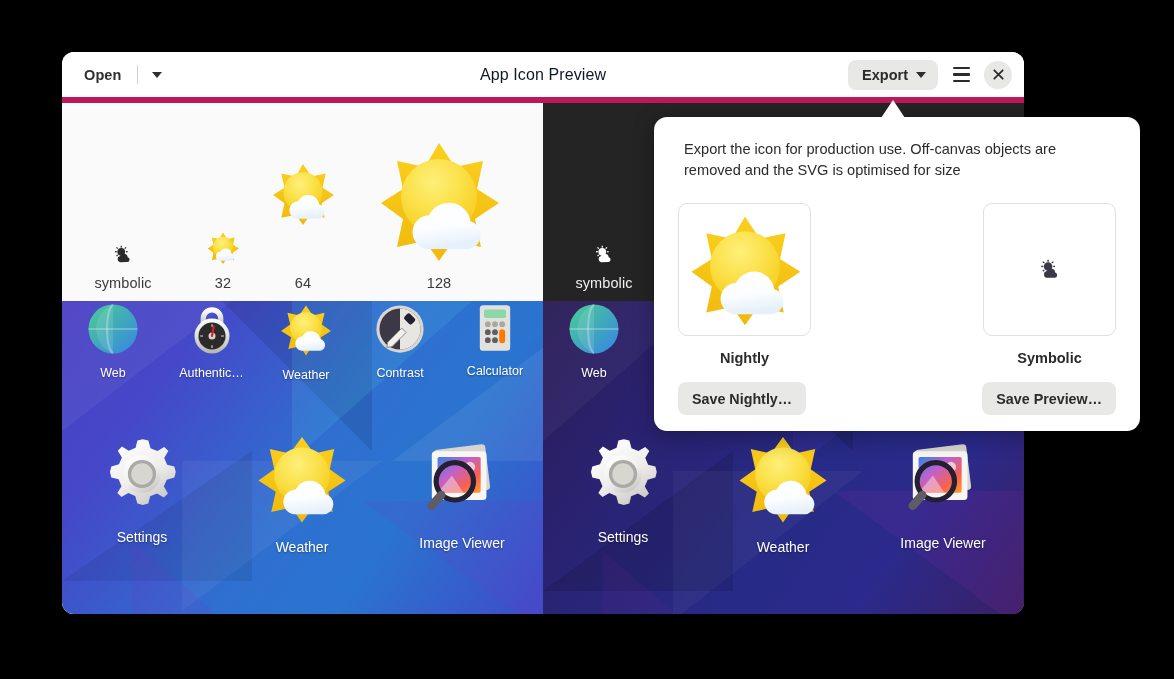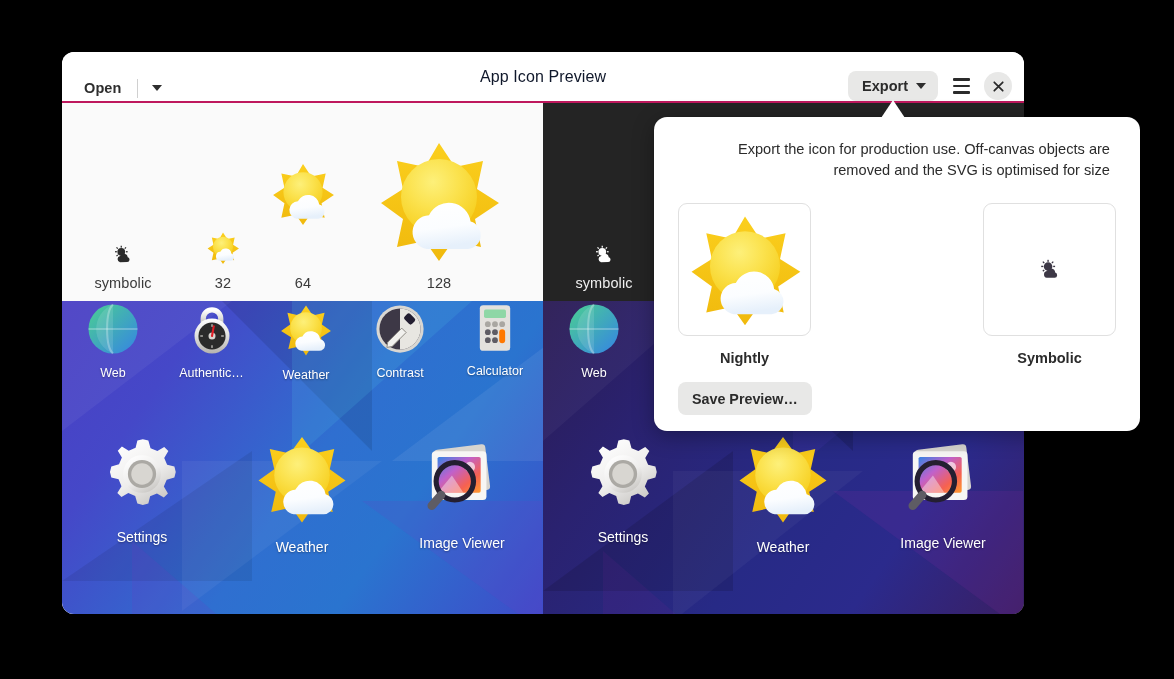--- a/index.html
+++ b/index.html
@@ -19,23 +19,23 @@
     overflow: hidden;
     background: #fafafa;
     box-shadow: 0 8px 28px rgba(0,0,0,0.55);
   }
 
   
   #headerbar {
     position: relative;
     height: 51px;
     background: #ffffff;
-    border-bottom: 2px solid #be185d;
+    border-bottom: 6px solid #be185d;
     display: flex;
-    align-items: flex-end;
+    align-items: center;
     padding: 0 12px;
   }
   .hb-left { display: flex; align-items: center; gap: 0px; }
   .open-btn {
     font-size: 14.5px; font-weight: 700; color: #2e2e2e;
     padding: 5px 12px 5px 10px; border-radius: 7px;
     letter-spacing: 0.1px;
   }
   .open-sep {
     width: 1px; height: 19px; background: #d0d0d0; margin: 0 4px;
@@ -153,21 +153,21 @@
   #popover-arrow {
     position: absolute;
     left: 881px; top: 100px;
     width: 0; height: 0;
     border-left: 12px solid transparent;
     border-right: 12px solid transparent;
     border-bottom: 18px solid #ffffff;
     z-index: 51;
   }
   .pop-desc {
-    font-size: 14.6px; color: #2b2b2b; text-align: right;
+    font-size: 14.6px; color: #2b2b2b; text-align: left;
     line-height: 1.45; padding: 0 6px;
   }
   .cards { display: flex; justify-content: space-between; margin-top: 22px; }
   .card-col { width: 133px; display: flex; flex-direction: column; align-items: center; }
   .card {
     width: 133px; height: 133px;
     background: #ffffff;
     border: 1px solid #e0e0e0;
     border-radius: 9px;
     display: flex; align-items: center; justify-content: center;
@@ -631,15 +631,16 @@
             <rect x="2.6" y="7.9" width="1.4" height="1" transform="rotate(-45 3.3 8.4)"></rect>
             <path d="M5.6 13.7a2.5 2.5 0 0 1 .1-4.9 3.2 3.2 0 0 1 6.1 1 2 2 0 0 1-.4 3.9z"></path>
           </g>
         </svg>
       </div>
       <div class="card-title">Symbolic</div>
     </div>
   </div>
 
   <div class="save-row">
+    <div class="save-btn">Save Nightly…</div>
     <div class="save-btn">Save Preview…</div>
   </div>
 </div>
 
 </body></html>

